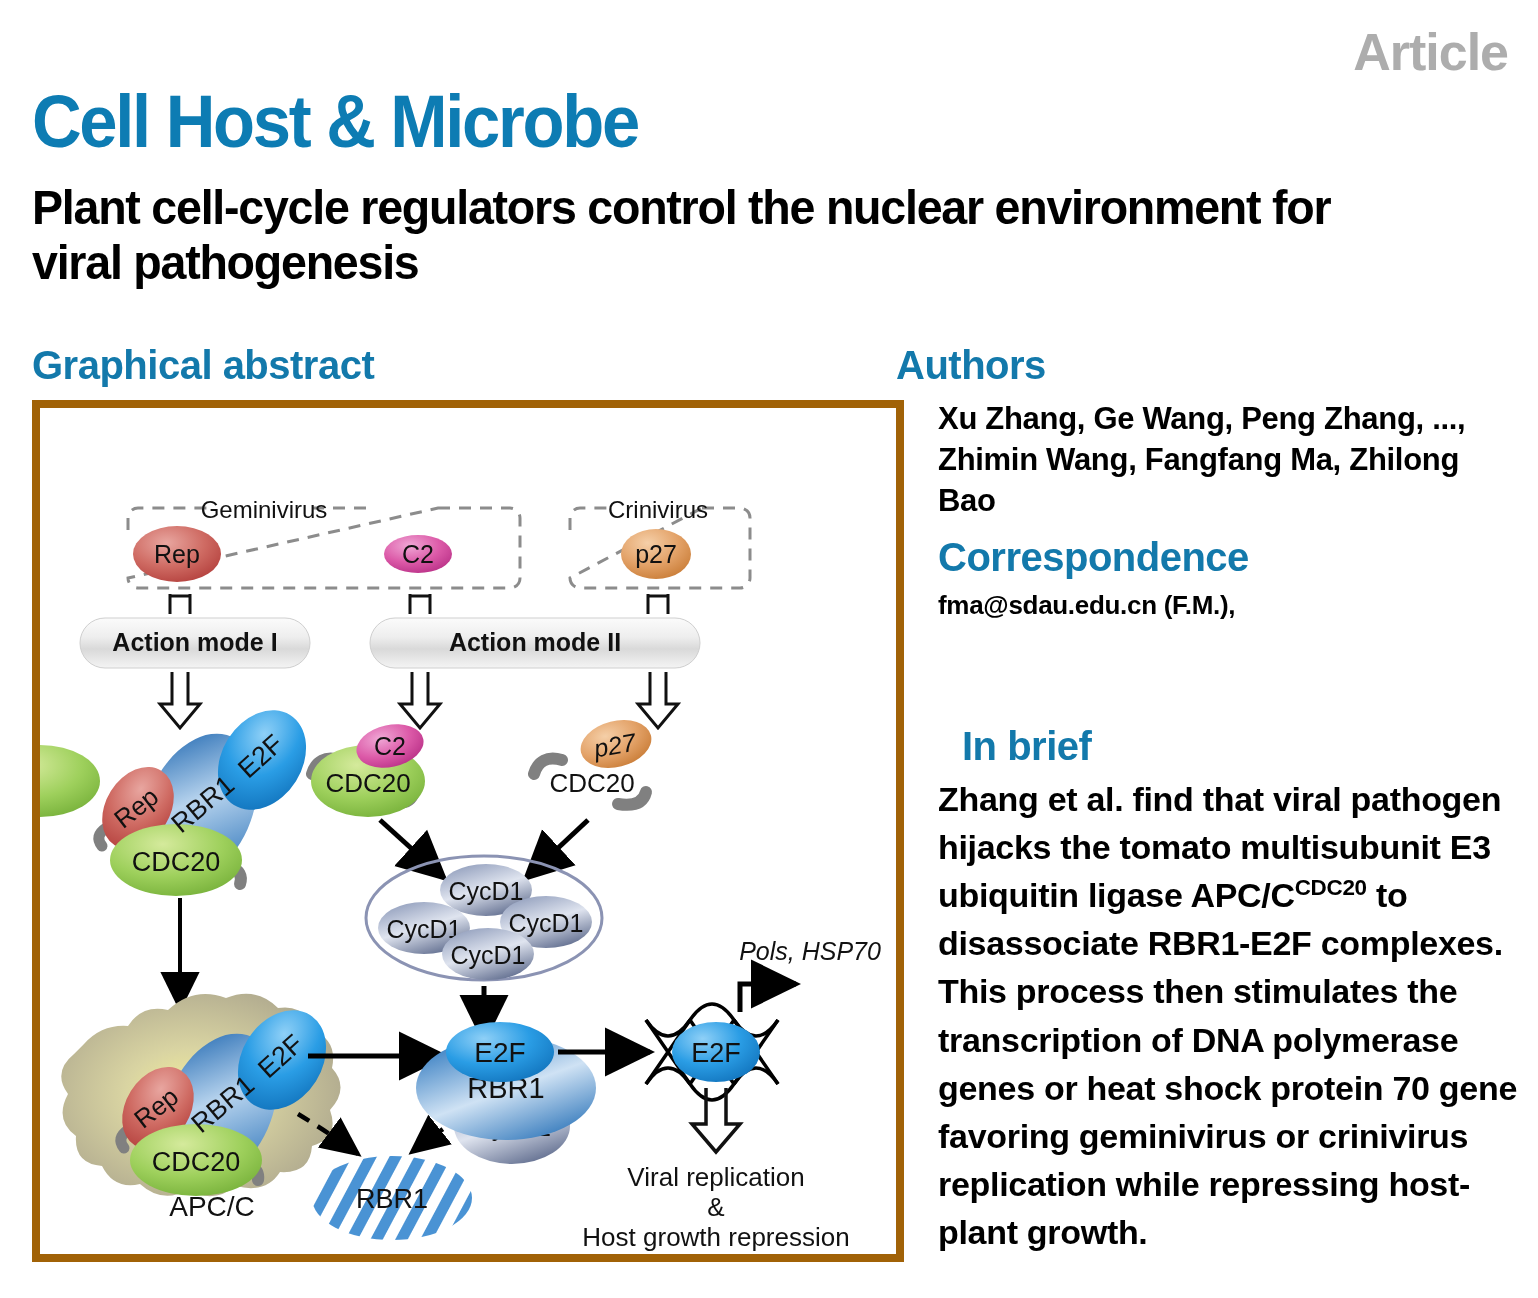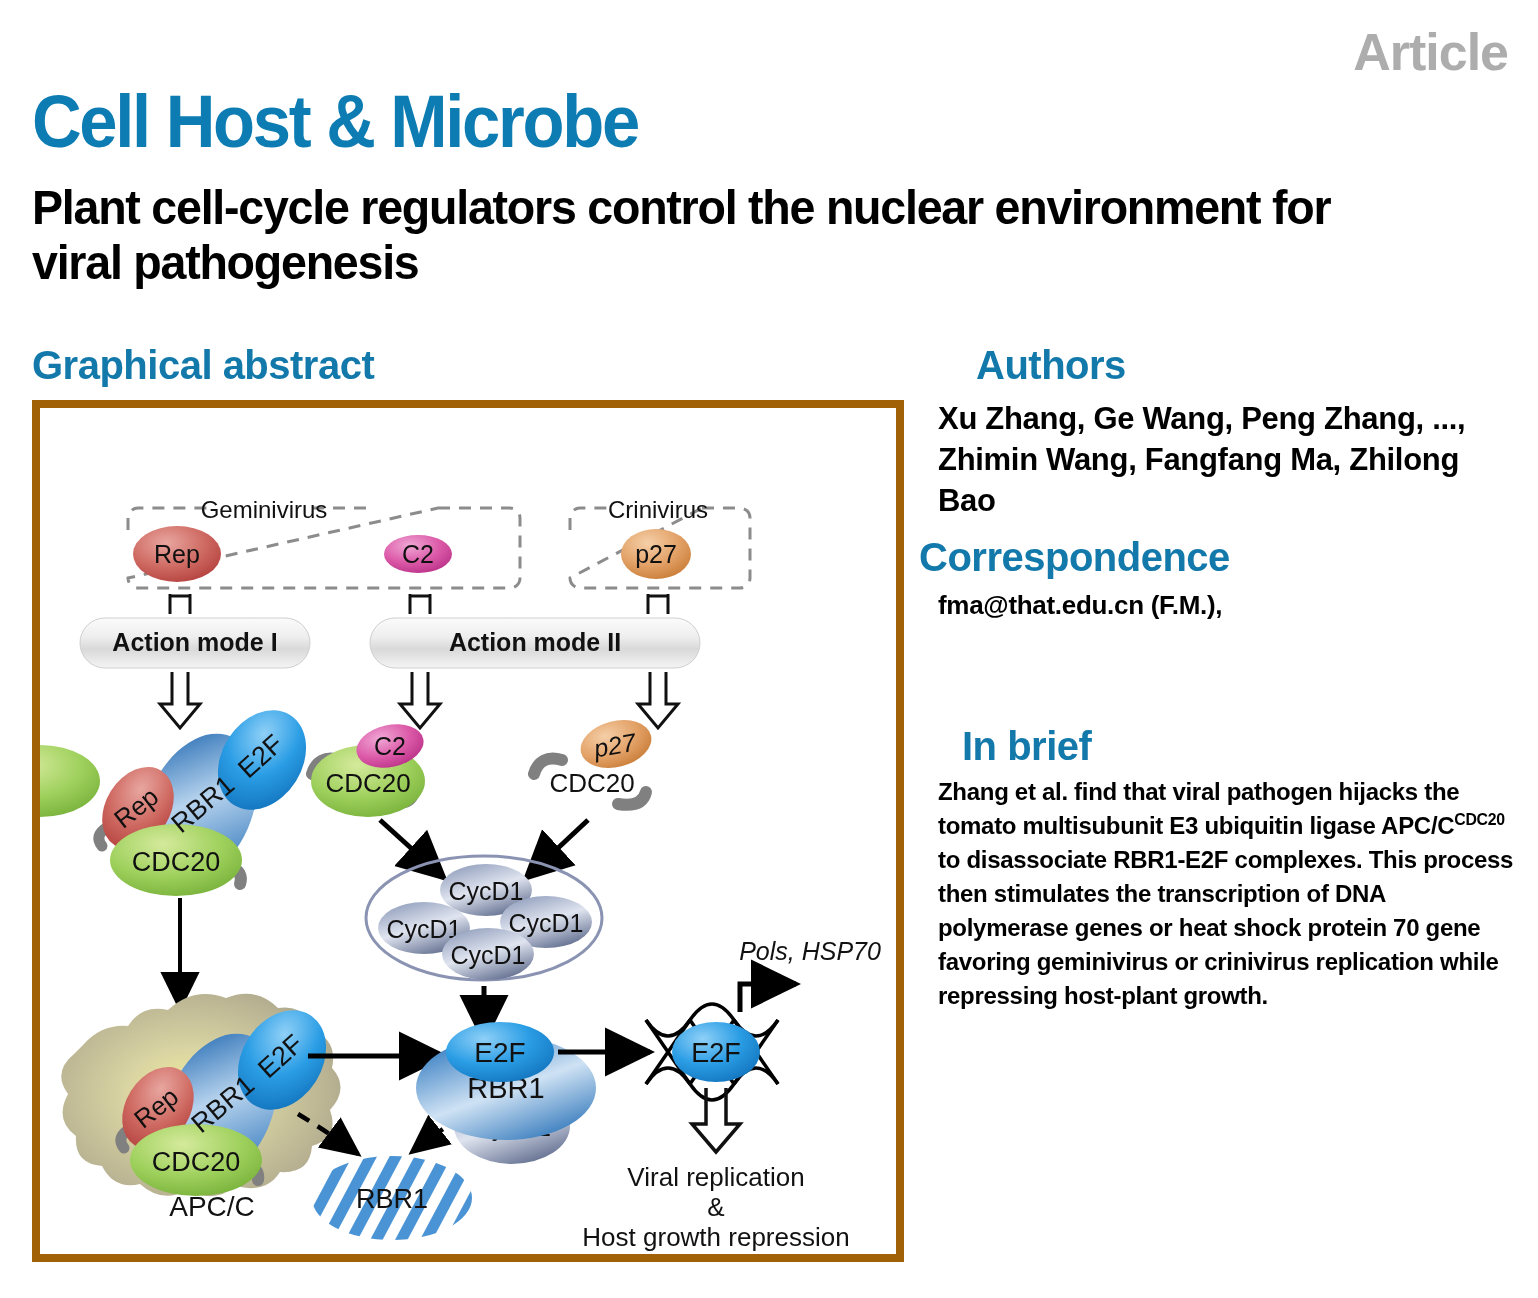--- a/index.html
+++ b/index.html
@@ -29,29 +29,29 @@
     line-height:1.12;letter-spacing:-1.3px;
     transform:scaleX(.95);transform-origin:left top;
   }
 
   
   .sec-head{
     font-size:40px;font-weight:bold;color:#1379ab;letter-spacing:-.5px;
     position:absolute;line-height:1;
   }
   #ga-head{left:32px;top:345px;}
-  #authors-head{left:976px;top:345px;}
-  #corr-head{left:919px;top:537px;}
+  #authors-head{left:896px;top:345px;}
+  #corr-head{left:938px;top:537px;}
   #brief-head{left:962px;top:726px;}
 
   
   .rt{position:absolute;left:938px;color:#000;font-weight:bold;letter-spacing:-.3px;}
   #authors-body{top:398px;width:560px;font-size:31px;line-height:1.33;}
   #corr-body{top:588px;width:560px;font-size:26px;line-height:1.33;}
-  #brief-body{top:775px;width:580px;font-size:24px;line-height:1.415;}
+  #brief-body{top:775px;width:580px;font-size:34px;line-height:1.415;}
   #brief-body sup{font-size:.66em;vertical-align:super;line-height:0;}
 
   
   #ga-frame{
     position:absolute;left:32px;top:400px;width:872px;height:862px;
     border:8px solid #a16207;background:#fff;box-sizing:border-box;
   }
   #ga-frame svg{display:block;}
 </style>
 </head>
@@ -64,21 +64,21 @@
   <div id="paper-title">Plant cell-cycle regulators control the nuclear environment for viral pathogenesis</div>
 
   <div class="sec-head" id="ga-head">Graphical abstract</div>
   <div class="sec-head" id="authors-head">Authors</div>
   <div class="sec-head" id="corr-head">Correspondence</div>
   <div class="sec-head" id="brief-head">In brief</div>
 
   <div class="rt" id="authors-body">Xu Zhang, Ge Wang, Peng Zhang, ..., Zhimin Wang, Fangfang Ma, Zhilong Bao</div>
 
   <div class="rt" id="corr-body">
-    <div>fma@that.edu.cn (F.M.),</div>
+    <div>fma@sdau.edu.cn (F.M.),</div>
   </div>
 
   <div class="rt" id="brief-body"><span>Zhang et al. find that viral pathogen hijacks the tomato multisubunit E3 ubiquitin ligase APC/C</span><sup>CDC20</sup><span> to disassociate RBR1-E2F complexes. This process then stimulates the transcription of DNA polymerase genes or heat shock protein 70 gene favoring geminivirus or crinivirus replication while repressing host-plant growth.</span></div>
 
   <div id="ga-frame">
     <svg width="864" height="854" viewBox="0 0 864 854" xmlns="http://www.w3.org/2000/svg">
       <defs>
 
         <radialGradient id="gRep" cx="38%" cy="30%" r="78%">
           <stop offset="0%" stop-color="#e8a6a0"></stop>

